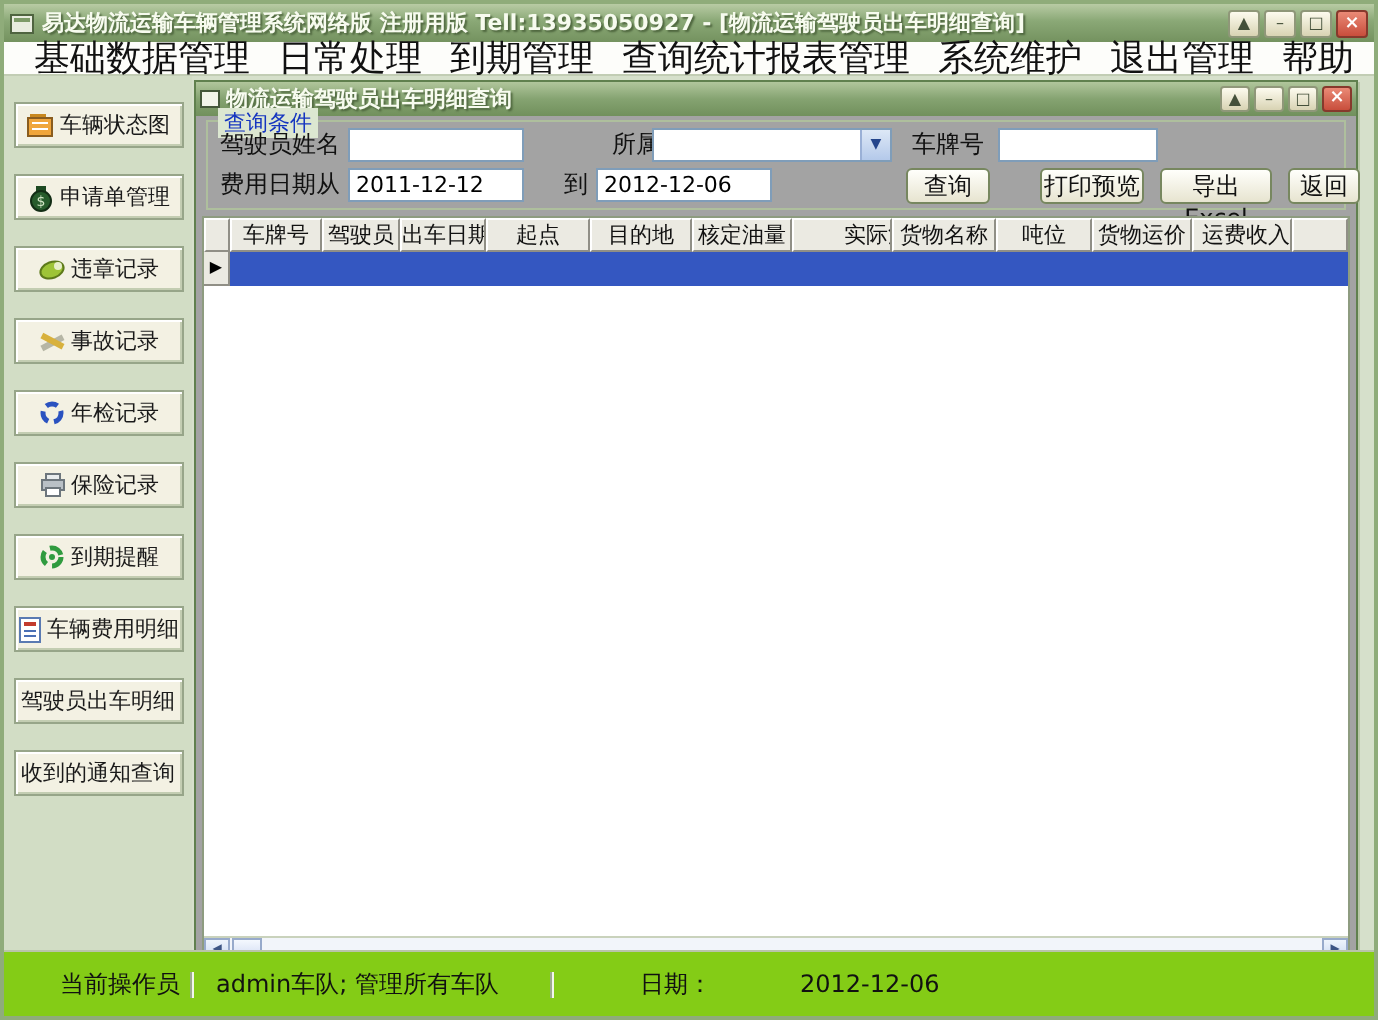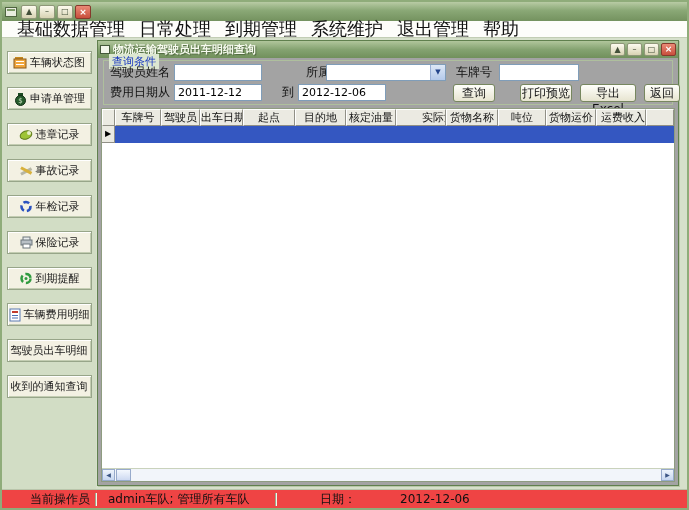--- a/index.html
+++ b/index.html
@@ -71,47 +71,49 @@
     font-size:8px;line-height:16px;text-align:center;color:#000;}
   .rowsel{flex:1;background:#3457c1;}
   .hscroll{position:absolute;left:0;right:0;bottom:0;height:13px;background:#f2f5fa;border-top:1px solid #c9d2bc;display:flex;}
   .sbtn{flex:none;width:13px;height:12px;background:linear-gradient(#eef4fc,#c6d6f0);border:1px solid #97aacb;
     color:#3c5584;font-size:6px;line-height:10px;text-align:center;padding:0;cursor:default;}
   .sthumb{flex:none;width:15px;height:12px;margin-left:1px;background:linear-gradient(#f4f8fe,#cdd9f1);
     border:1px solid #97aacb;cursor:default;}
   .strack{flex:1;}
 
   
-  .statusbar{position:absolute;left:0;right:0;bottom:0;height:19px;background:#ef4444;
+  .statusbar{position:absolute;left:0;right:0;bottom:0;height:33px;background:#84cc16;
     border-top:1px solid #b9c4aa;display:flex;align-items:center;font-size:12px;color:#111;}
   .sdiv{width:0;height:13px;border-left:1px solid #9cab8d;border-right:1px solid #f2f6ec;margin:0 1px;}
   .seg1{width:92px;padding-left:28px;white-space:nowrap;}
   .seg2{width:176px;padding-left:10px;white-space:nowrap;overflow:hidden;}
   .seg3{padding-left:42px;white-space:nowrap;}
   .seg4{padding-left:44px;white-space:nowrap;}
 </style>
 </head>
 <body>
 
 <div class="window">
 
   <div class="titlebar">
     <span class="app-icon"></span>
+    <span class="title-text">易达物流运输车辆管理系统网络版 注册用版 Tell:13935050927 - [物流运输驾驶员出车明细查询]</span>
     <span class="win-btns">
       <button class="tbtn">▲</button>
       <button class="tbtn">–</button>
       <button class="tbtn">□</button>
       <button class="tbtn close">×</button>
     </span>
   </div>
 
   <div class="menubar">
     <span class="menu-item">基础数据管理</span>
     <span class="menu-item">日常处理</span>
     <span class="menu-item">到期管理</span>
+    <span class="menu-item">查询统计报表管理</span>
     <span class="menu-item">系统维护</span>
     <span class="menu-item">退出管理</span>
     <span class="menu-item">帮助</span>
   </div>
 
   <div class="sidebar">
     <div class="side-btn">
       <span class="ic">
         <svg width="15" height="13">
             <rect x="2" y="1" width="8" height="3" fill="#c8881f"></rect>

